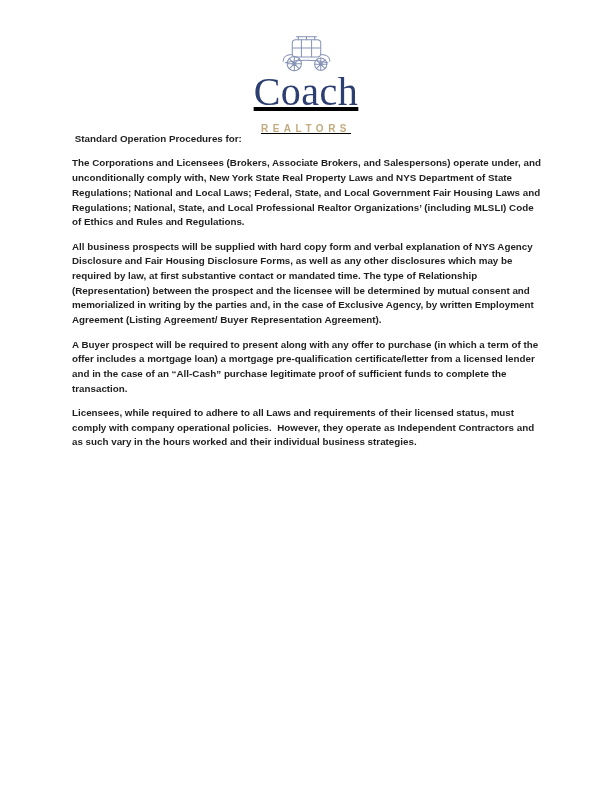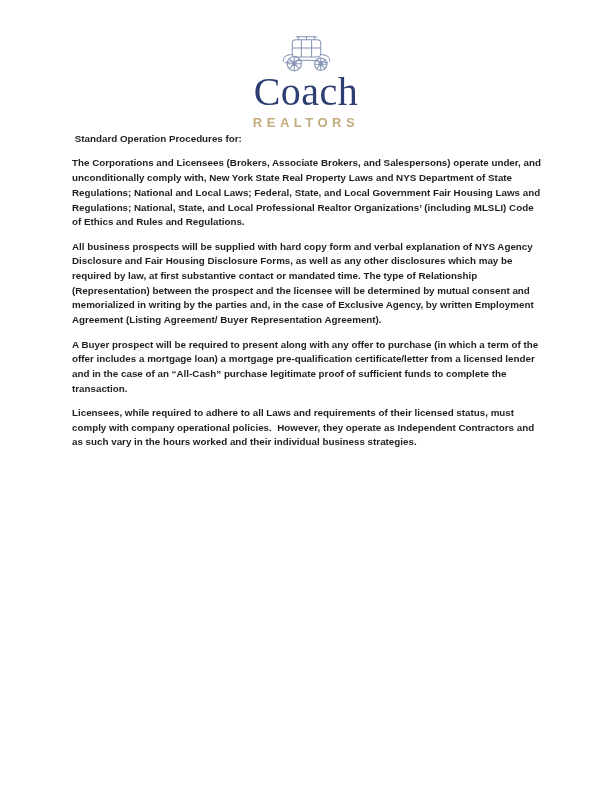--- a/index.html
+++ b/index.html
@@ -10,40 +10,41 @@
     background: #ffffff;
     overflow: hidden;
     font-family: "Liberation Sans", sans-serif;
   }
   .logo {
     position: absolute;
     top: 33px;
     left: 0;
     width: 612px;
     text-align: center;
+    text-decoration: underline;
   }
   .carriage {
     display: block;
     margin: 0 auto;
   }
   .brand {
     font-family: "Liberation Serif", serif;
     font-size: 40px;
     line-height: 38px;
     color: #2d3e71;
     letter-spacing: 0.5px;
     margin-top: 1px;
   }
   .tagline {
-    font-size: 13px;
+    font-size: 10px;
     font-weight: bold;
     letter-spacing: 4.5px;
     padding-left: 0; 
     color: #c2ab7e;
-    margin-top: 4px;
+    margin-top: 12px;
   }
   .content {
     position: absolute;
     left: 72px;
     top: 132px;
     width: 470px;
     color: #1f1f1f;
     font-size: 9.8px;
     line-height: 14.7px;
     font-weight: bold;

